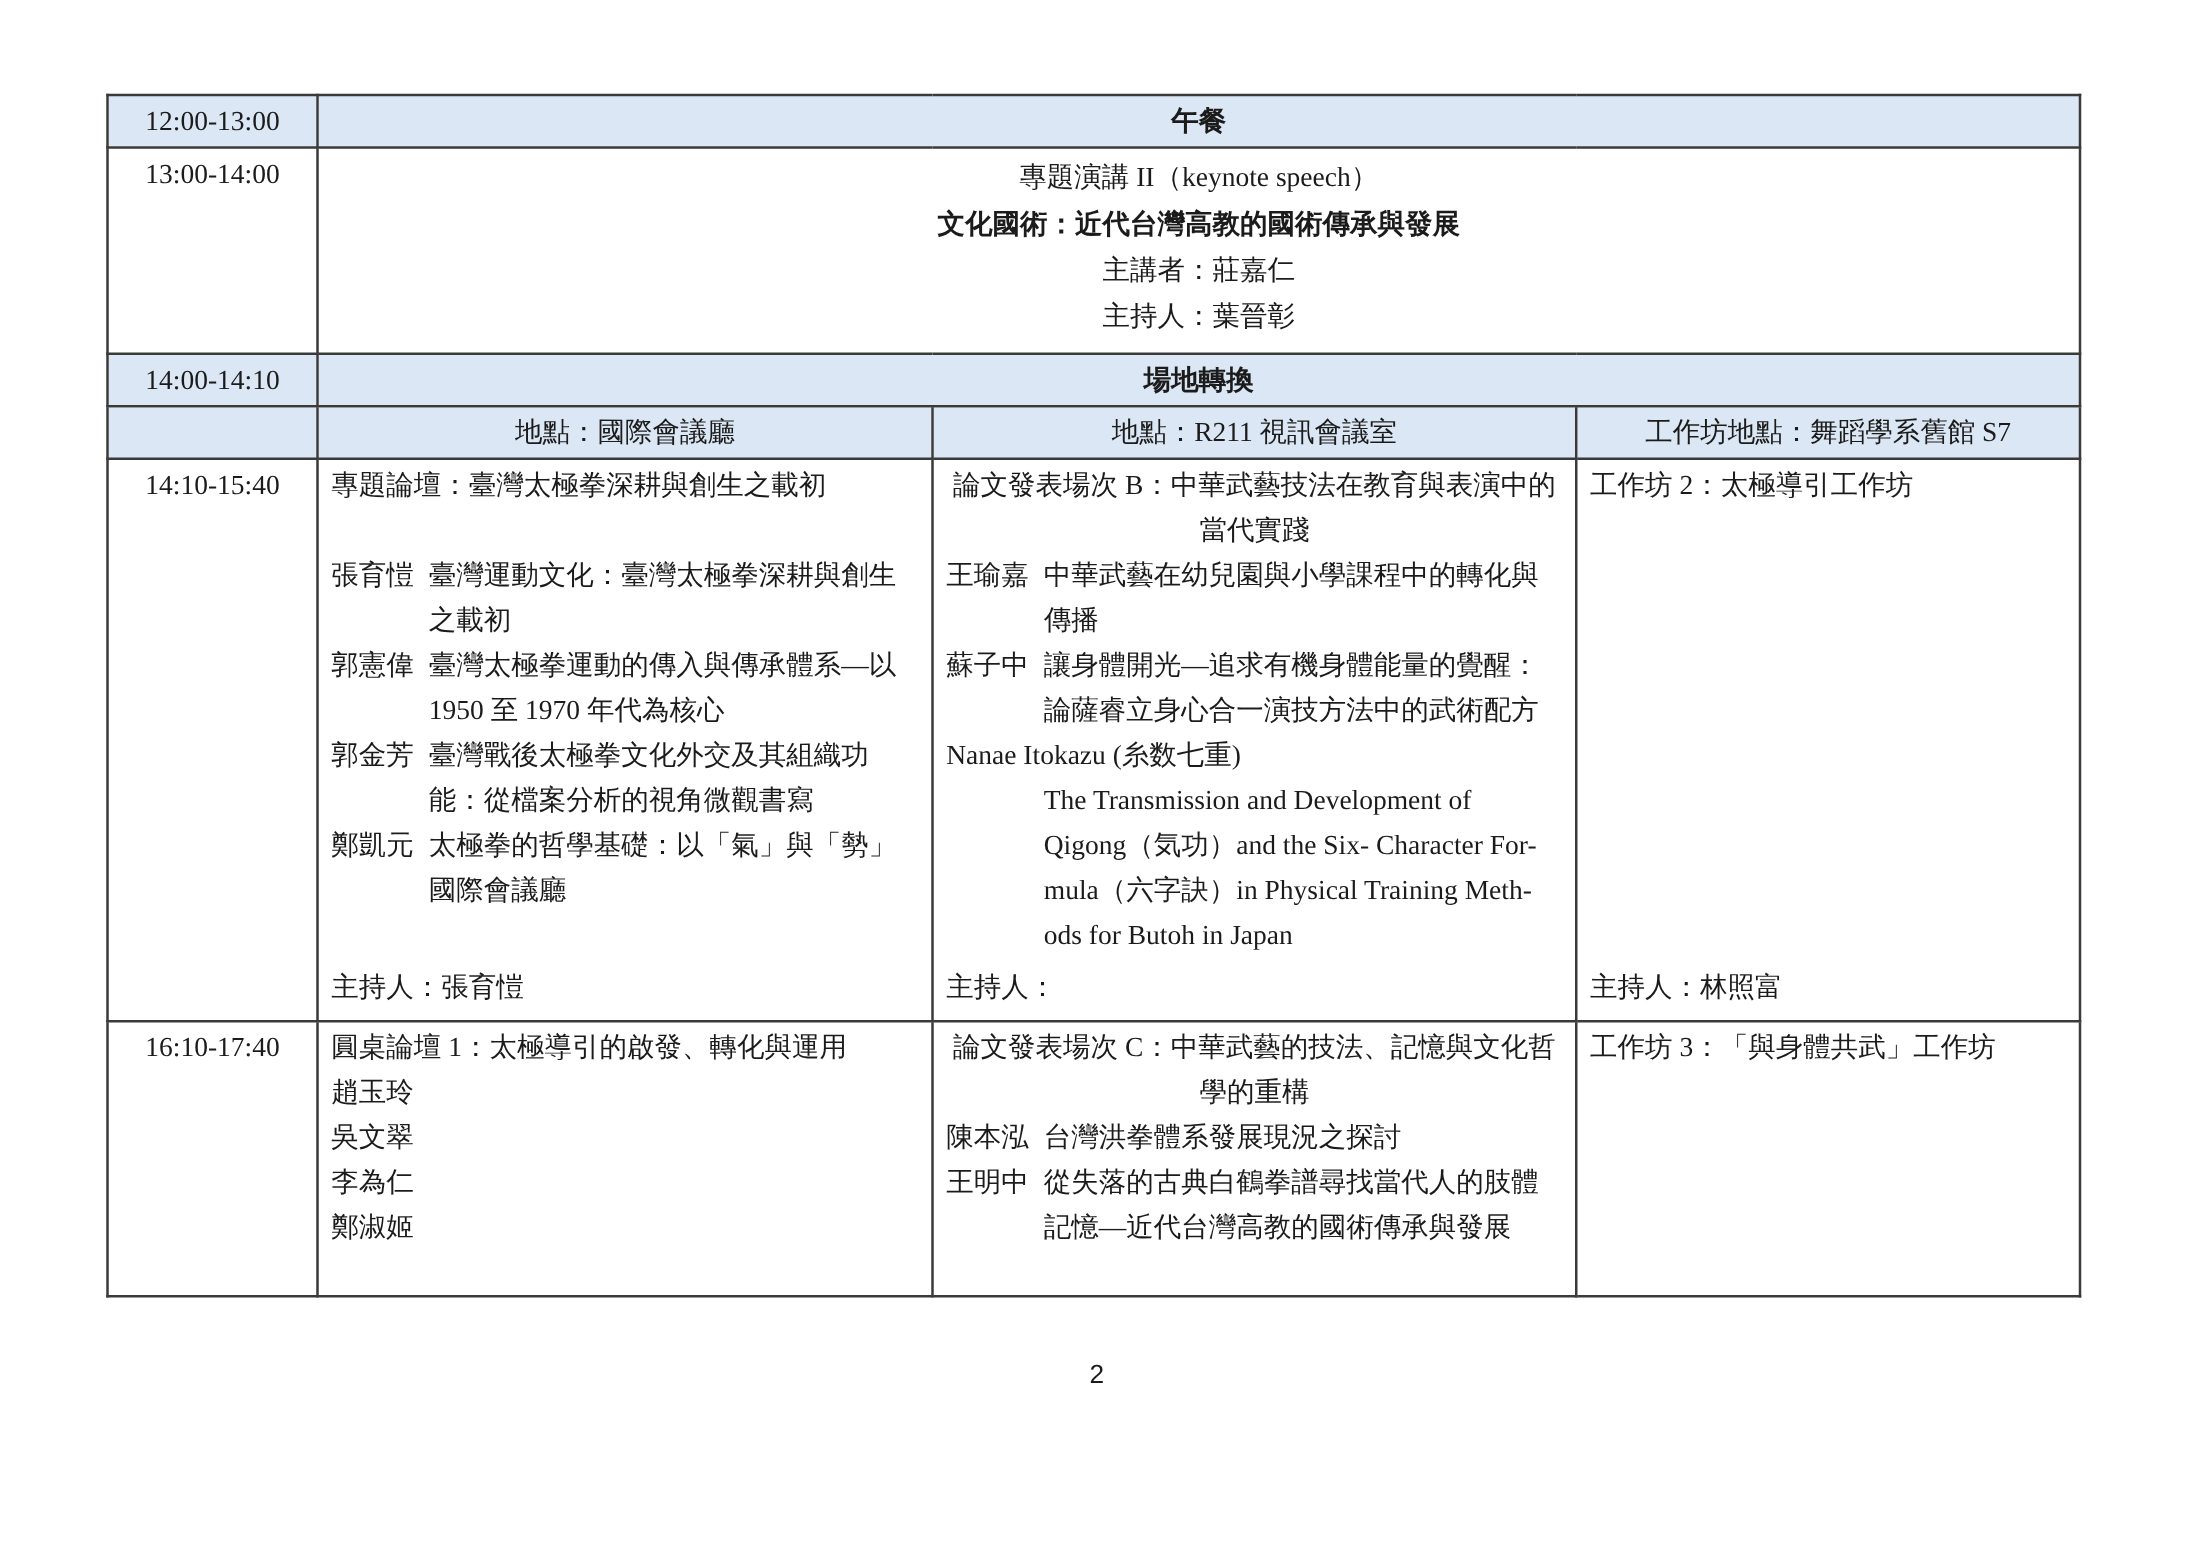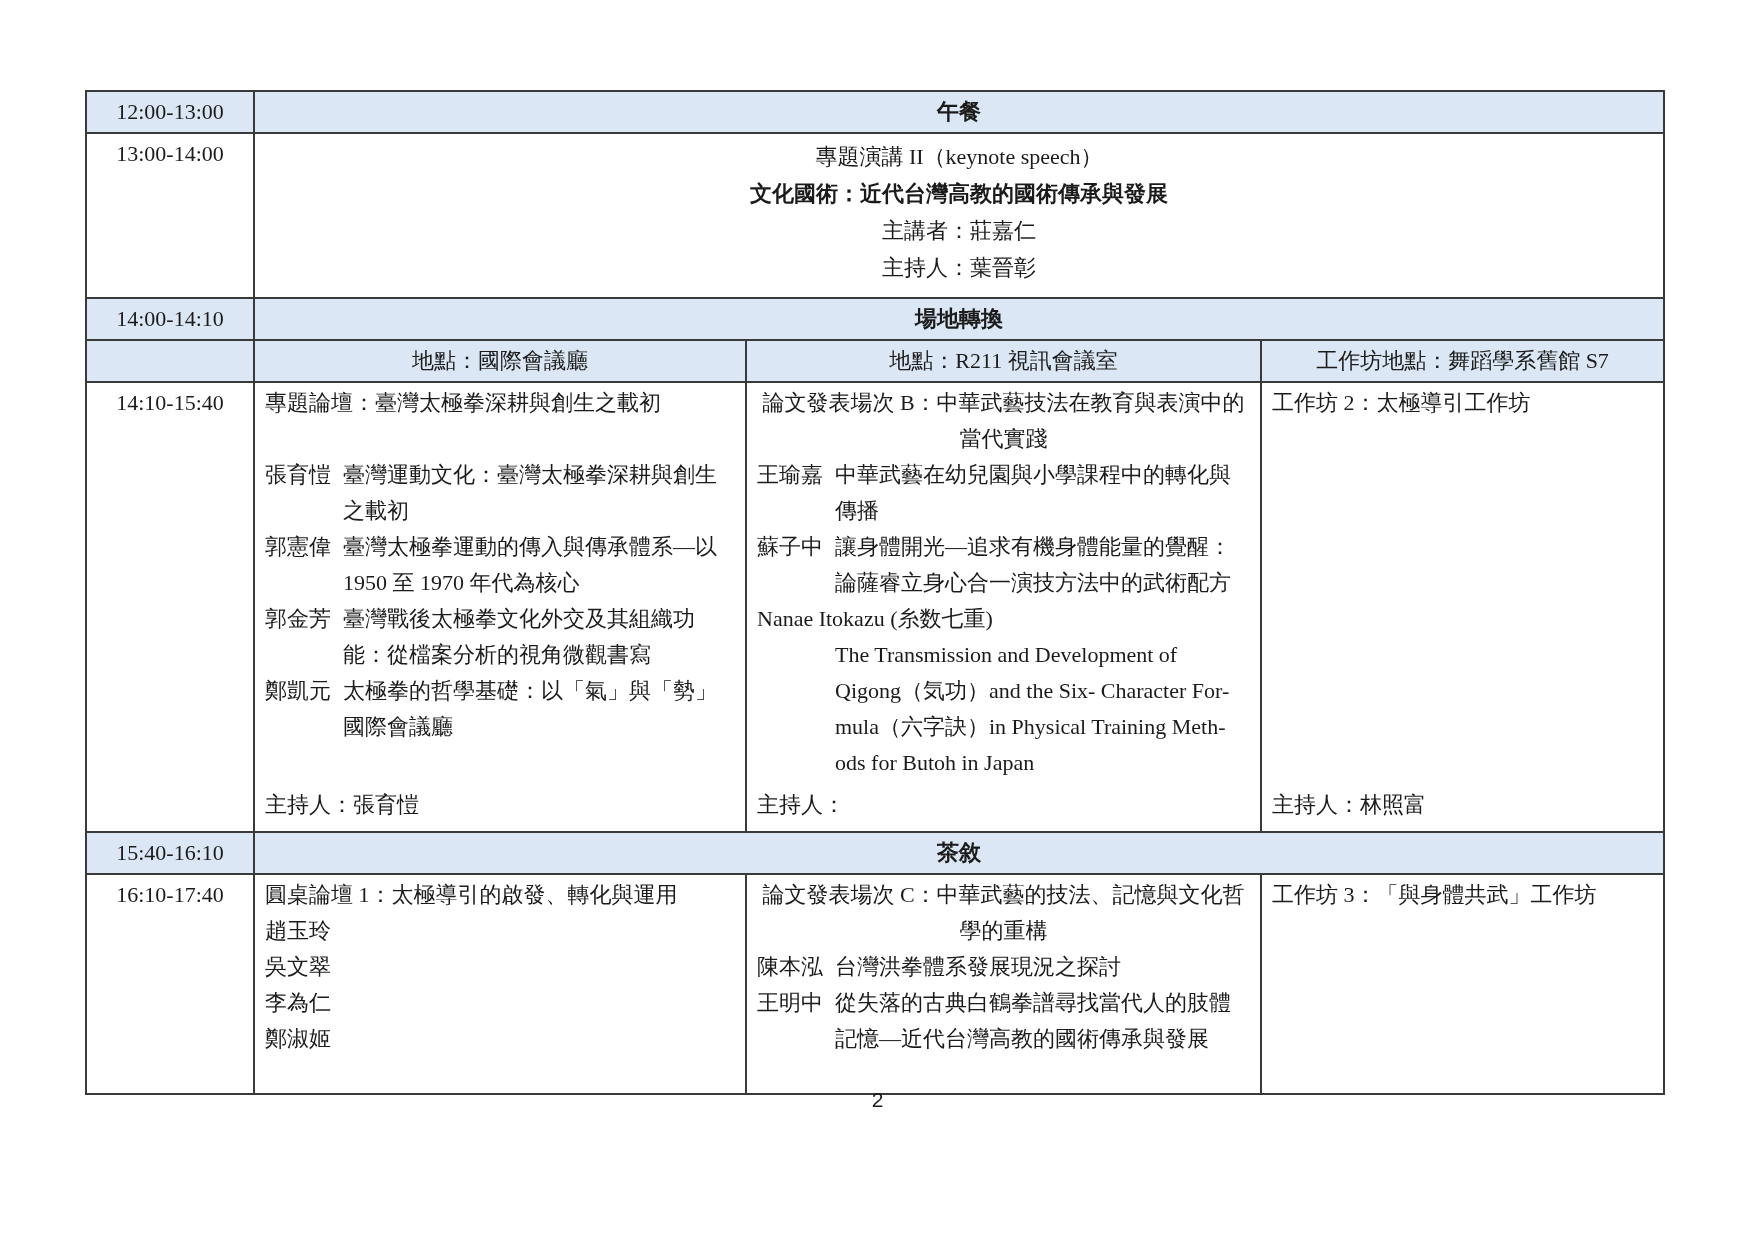--- a/index.html
+++ b/index.html
@@ -7,21 +7,21 @@
     position:relative;
     width:1755px;height:1241px;
     background:#fff;
     font-family:"Liberation Serif","DejaVu Serif",serif;
     color:var(--ink,#1b1b1b);
     font-size:22px;
     line-height:36px;
     overflow:hidden;
   }
   table.sched{
-    position:absolute;left:85px;top:90px;
+    position:absolute;left:85px;top:75px;
     width:1578px;
     border-collapse:collapse;
     table-layout:fixed;
   }
   table.sched td{
     border:2px solid var(--bd,#3a3a3a);
     vertical-align:top;
     padding:2px 10px;
     overflow:hidden;
   }
@@ -140,24 +140,20 @@
       </td>
 
       <td>
         <div class="cellv">
           <div class="ctitle">工作坊 2：太極導引工作坊</div>
           <div class="mod">主持人：林照富</div>
         </div>
       </td>
     </tr>
 
-    <tr style="height:35px">
-      <td class="time blue">15:40-16:10</td>
-      <td colspan="3" class="blue bandlab">茶敘</td>
-    </tr>
 
     <tr>
       <td class="time">16:10-17:40</td>
 
       <td>
         <div class="cellv2">
           <div class="ctitle">圓桌論壇 1：太極導引的啟發、轉化與運用</div>
           <div>趙玉玲</div>
           <div>吳文翠</div>
           <div>李為仁</div>

